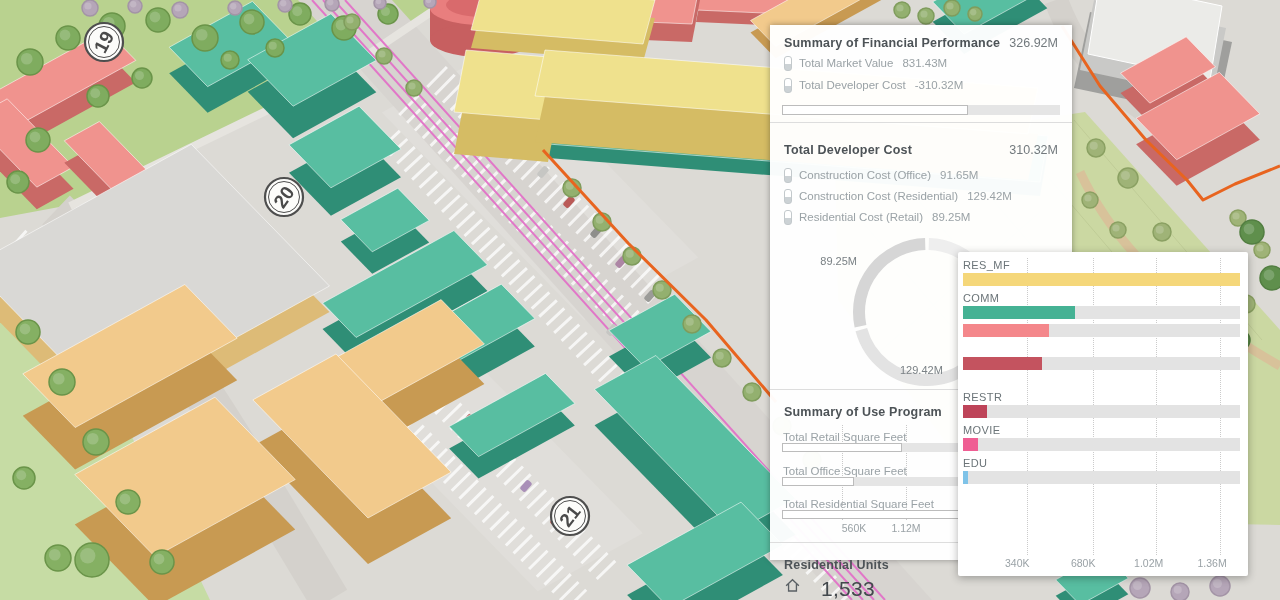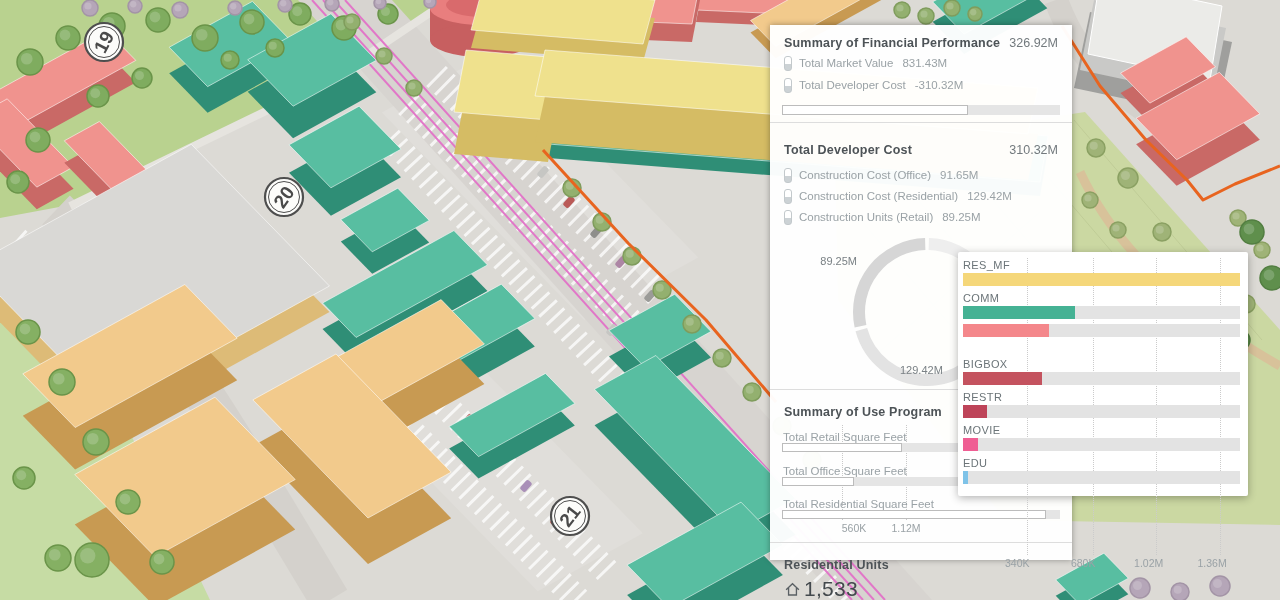--- a/index.html
+++ b/index.html
@@ -16,25 +16,25 @@
         font-size:11.5px;color:#9AA2A6;height:16px;}
   .item .ival{margin-left:2px;}
   .pill{width:6px;height:13px;border:1px solid #C3C9CC;border-radius:3px;
         background:linear-gradient(to top,#CCD2D5 45%,#fff 45%);flex:0 0 auto;}
   .divider{position:absolute;left:0;width:100%;height:1px;background:#DDDDDD;}
   .slider{position:absolute;left:12px;width:278px;background:#E5E5E5;}
   .slider .fill{height:100%;background:#fff;border:1px solid #BCBCBC;box-sizing:border-box;}
   .donut-label{position:absolute;font-size:11px;color:#7A8185;}
   .grid-dot{position:absolute;width:0;border-left:1px dotted #C9C9C9;}
   .tickl{position:absolute;font-size:10.5px;color:#9AA2A6;text-align:center;width:50px;}
-  .res-row{position:absolute;left:14px;display:flex;align-items:center;gap:3px;}
+  .res-row{position:absolute;left:14px;display:flex;gap:20px;}
   .res-value{font-size:21px;color:#43494D;letter-spacing:.3px;}
 
   
-  .bar-panel{position:absolute;left:958px;top:252px;width:290px;height:244px;background:#fff;
+  .bar-panel{position:absolute;left:958px;top:252px;width:290px;height:324px;background:#fff;
              box-shadow:0 2px 9px rgba(0,0,0,.3);z-index:30;border-radius:2px;}
   .bp-rows{position:absolute;left:5px;top:6px;width:277px;}
   .bar-row{height:33px;position:relative;}
   .bar-row .lbl{display:block;font-size:11px;color:#6B7478;height:15px;line-height:15px;letter-spacing:.4px;}
   .bar-row .track{height:13px;position:relative;}
   .bar-row .fillb{position:absolute;left:0;top:0;bottom:0;}
   .bp-gline{position:absolute;top:6px;height:297px;width:0;border-left:1px dotted #CBCBCB;}
   .bp-tick{position:absolute;top:305px;width:44px;font-size:10.5px;color:#9AA2A6;}
 </style>
 </head>
@@ -326,21 +326,21 @@
       <span>Construction Cost (Office)</span>
       <span class="ival">91.65M</span>
     </div>
     <div class="item" style="top:163px">
       <span class="pill"></span>
       <span>Construction Cost (Residential)</span>
       <span class="ival">129.42M</span>
     </div>
     <div class="item" style="top:184px">
       <span class="pill"></span>
-      <span>Construction Units (Retail)</span>
+      <span>Residential Cost (Retail)</span>
       <span class="ival">89.25M</span>
     </div>
     <svg id="donut" width="302" height="168" style="position:absolute;left:0;top:200px">
         <path d="M158.78,19.02 A68,68 0 0 1 222.74,104.40" stroke="#EEEEEE" stroke-width="12" fill="none"></path>
         <path d="M221.74,107.81 A68,68 0 0 1 91.33,104.64" stroke="#E3E3E3" stroke-width="12" fill="none"></path>
         <path d="M90.50,101.18 A68,68 0 0 1 155.22,19.02" stroke="#D6D6D6" stroke-width="12" fill="none"></path>
       </svg>
     <div class="donut-label" style="top:230px;left:30px;width:57px;text-align:right">89.25M</div>
     <div class="donut-label" style="top:339px;left:130px">129.42M</div>
     <div class="divider" style="top:364px"></div>
@@ -396,21 +396,20 @@
           <div class="track" style="background: rgb(227, 227, 227);">
             <div class="fillb" style="width: 40.4%; background: rgb(69, 178, 148);"></div>
           </div>
         </div>
         <div class="bar-row">
           <div class="track" style="background: rgb(227, 227, 227);">
             <div class="fillb" style="width: 31%; background: rgb(244, 135, 139);"></div>
           </div>
         </div>
         <div class="bar-row">
-          <span class="lbl">BIGBOX</span>
           <div class="track" style="background: rgb(227, 227, 227);">
             <div class="fillb" style="width: 28.5%; background: rgb(196, 83, 95);"></div>
           </div>
         </div>
         <div class="bar-row">
           <span class="lbl">RESTR</span>
           <div class="track" style="background: rgb(227, 227, 227);">
             <div class="fillb" style="width: 8.7%; background: rgb(190, 68, 89);"></div>
           </div>
         </div>

